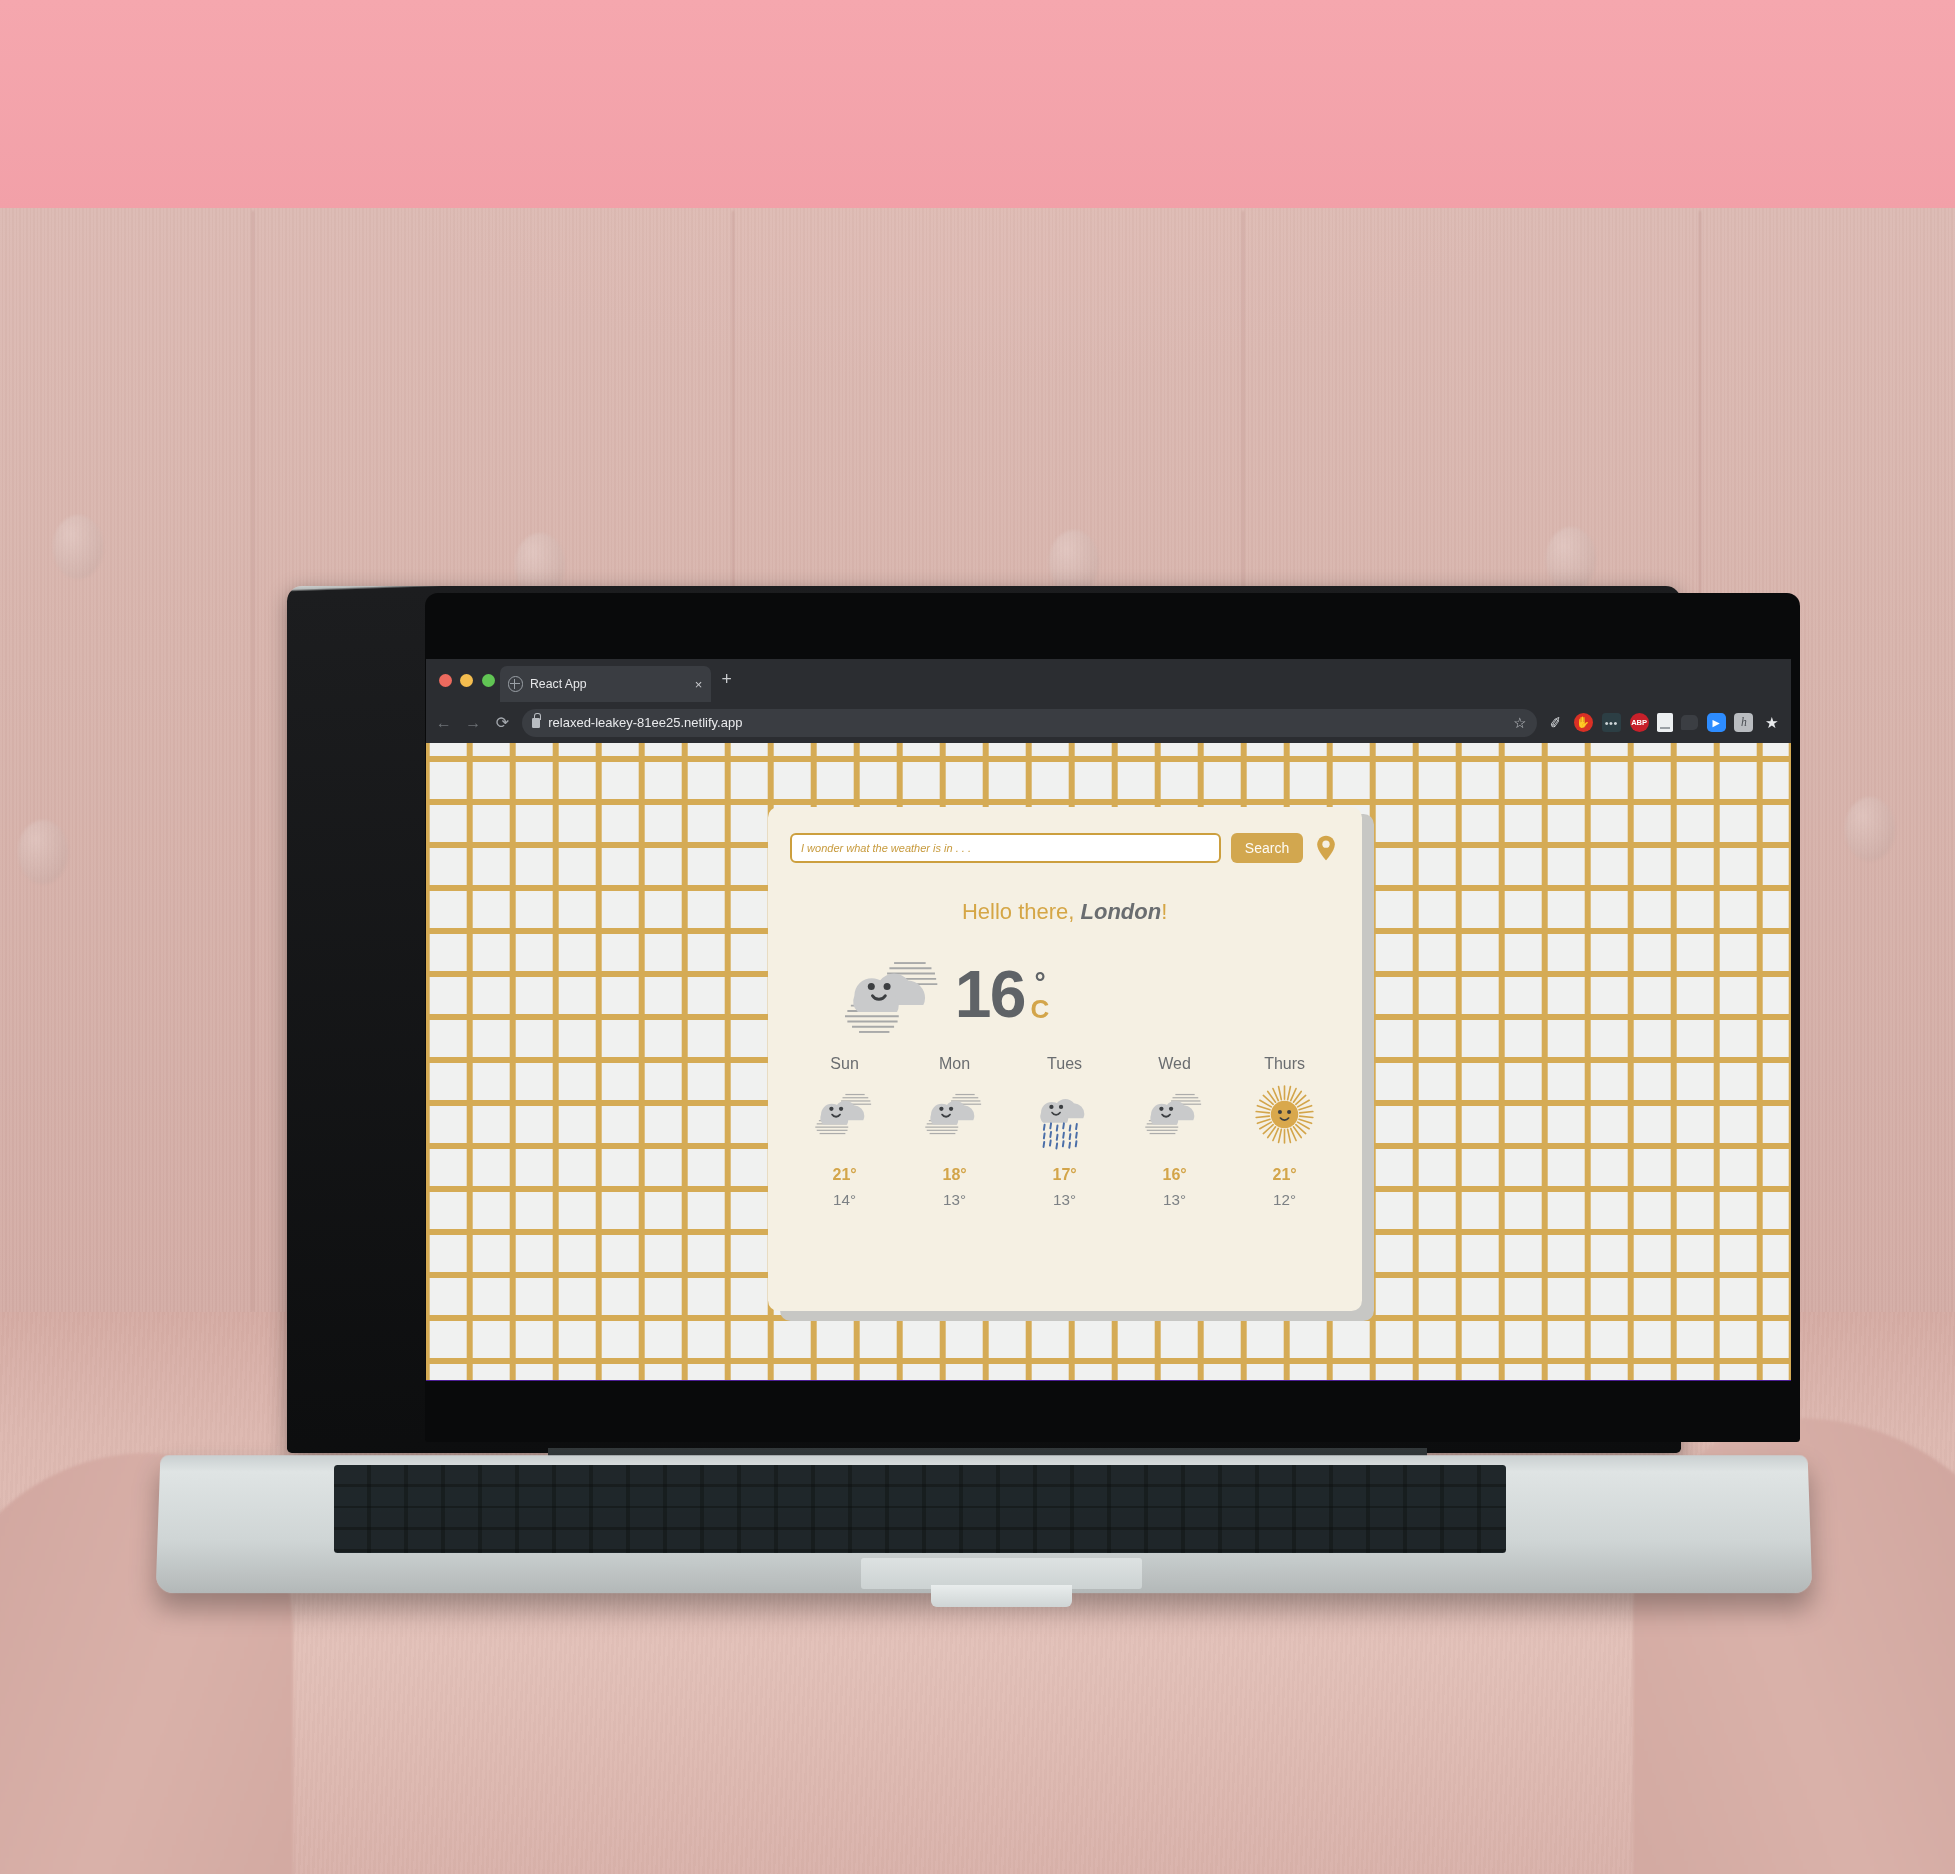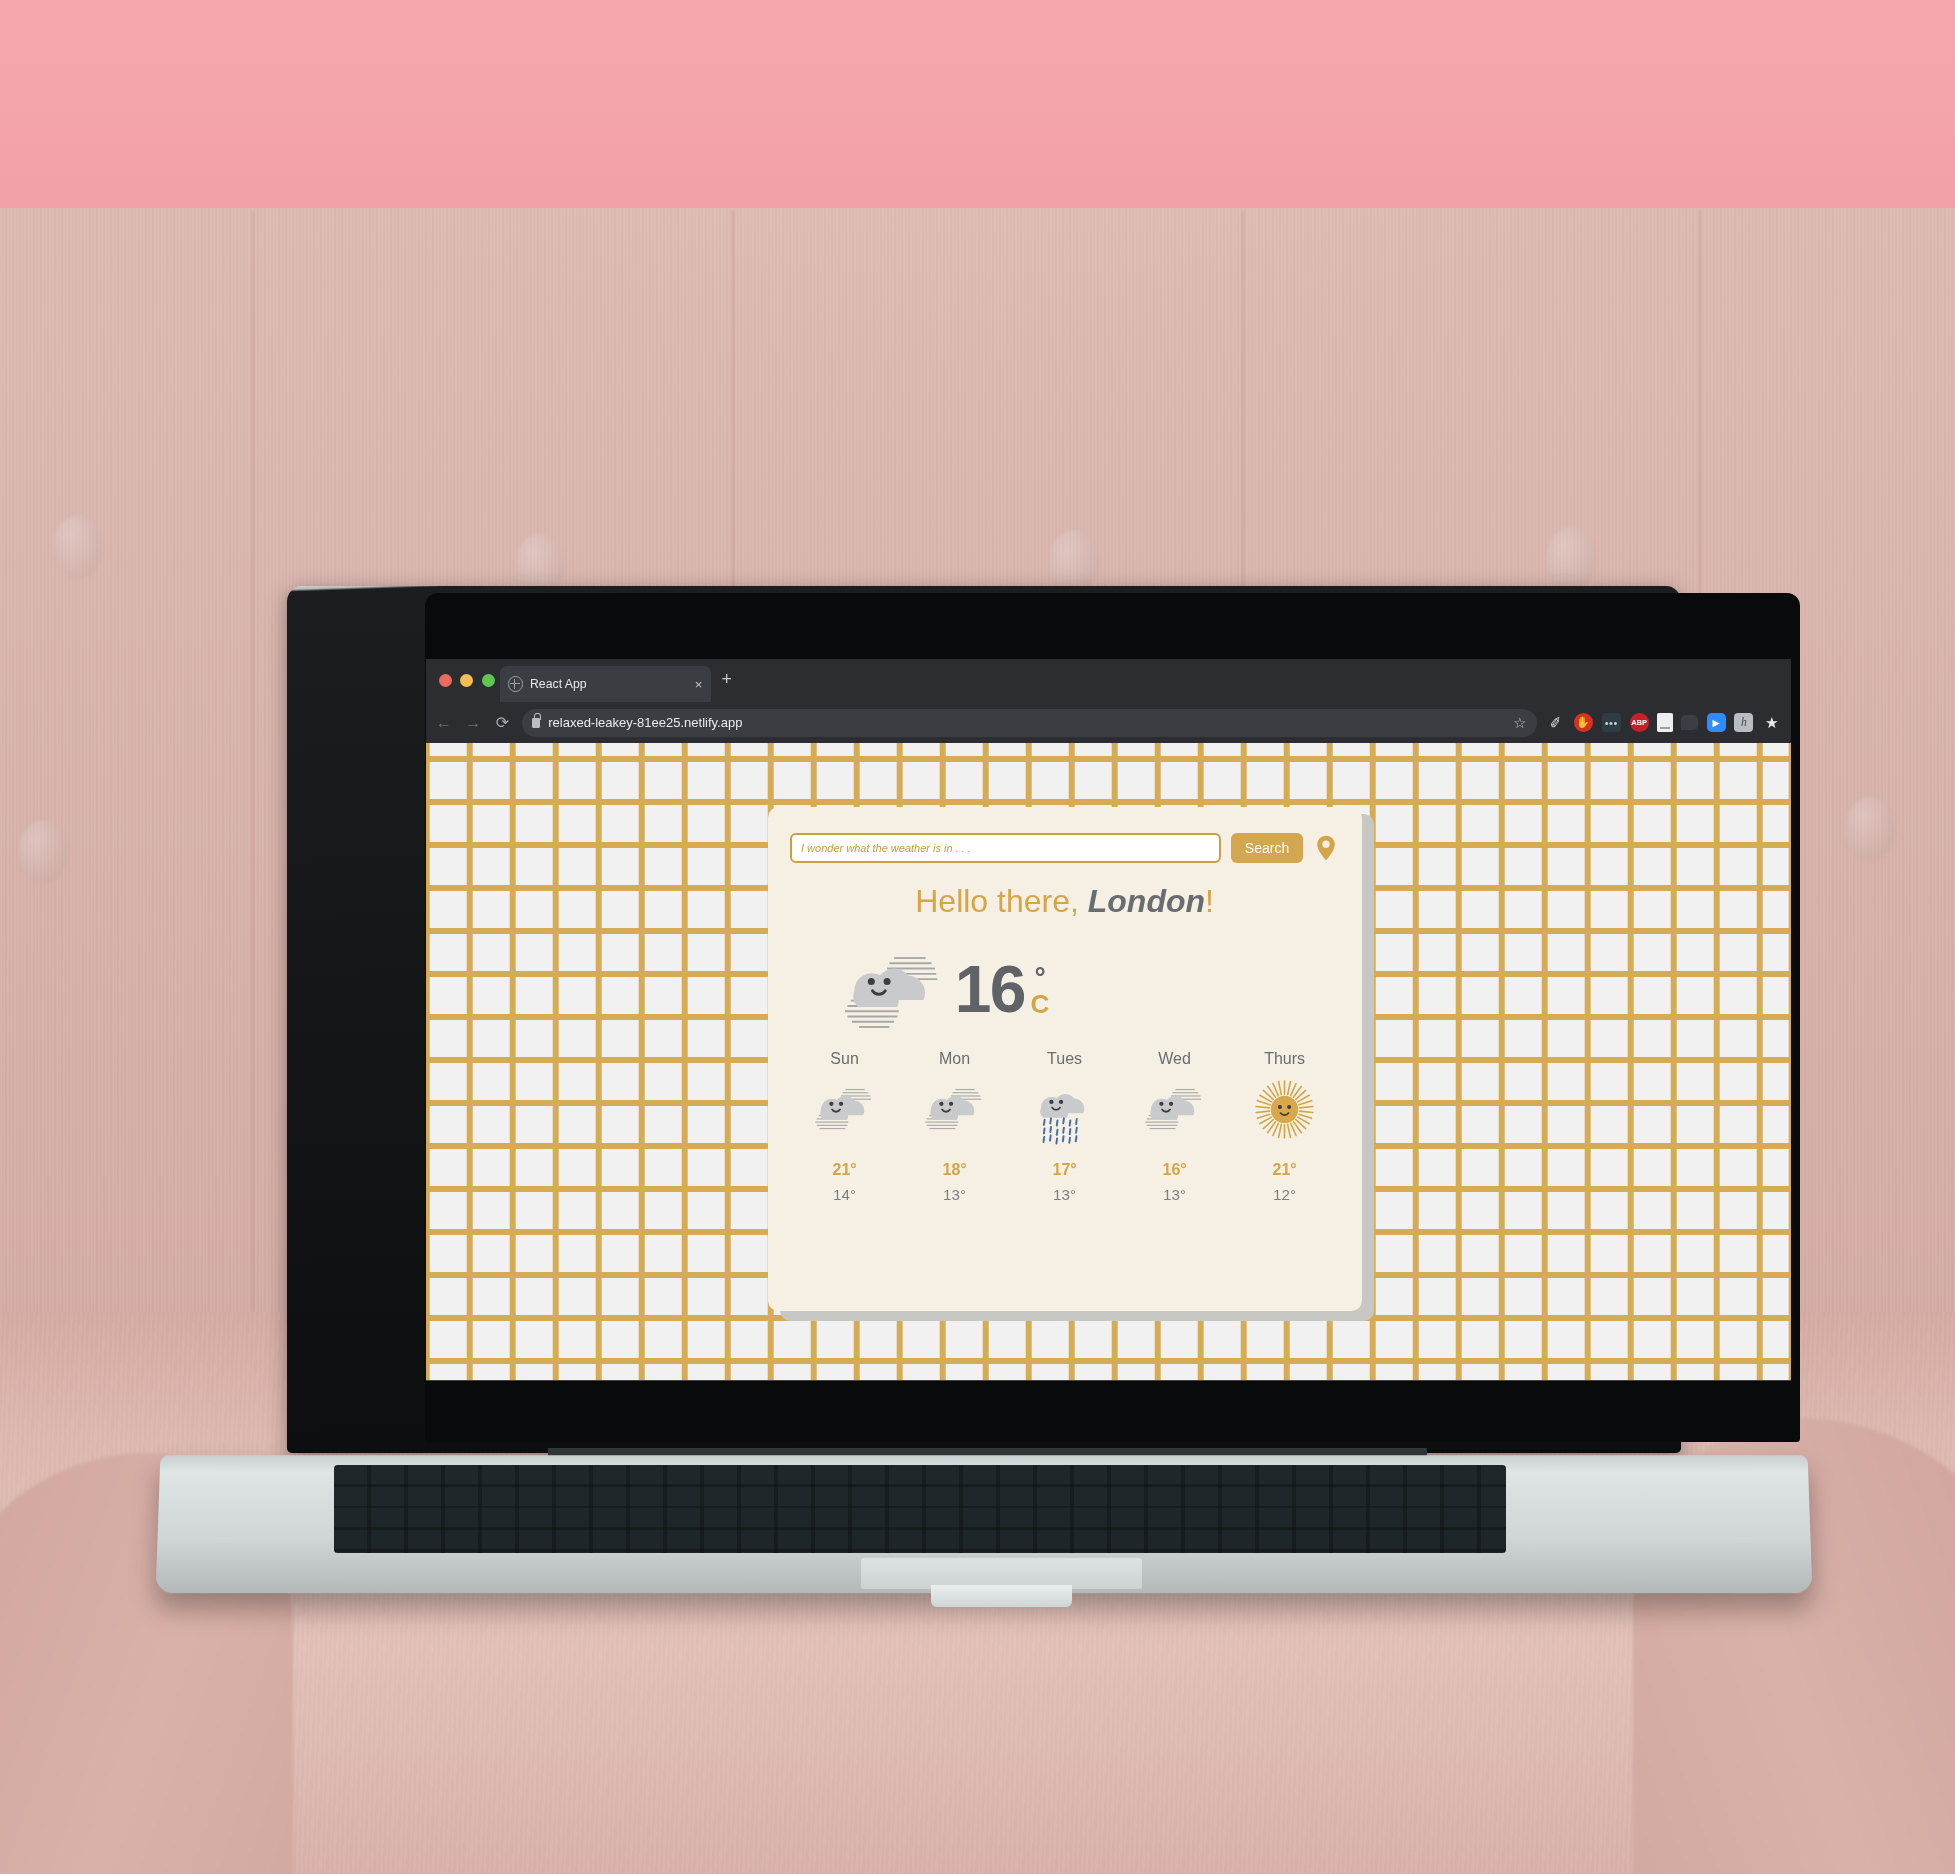--- a/index.html
+++ b/index.html
@@ -62,21 +62,21 @@
     background: linear-gradient(178deg, #cfd2d1 0%, #b9bcbb 3.5px, #1c1d1f 5.9px, #0c0d0e 100%);
     border-radius: 15.2px 15.2px 4.7px 4.7px;
     box-shadow: 0 5.9px 20px rgba(0,0,0,0.34);
   }
   .lid-inner {
     position: absolute; left: 138px; top: 7px; width: 1375px; height: 849px;
     background: #090a0b; border-radius: 13px 13px 3.5px 3.5px;
   }
   .screen {
     position: absolute; left: 0.6px; top: 66px; width: 1365px; height: 722px;
-    overflow: hidden; background: #404040;
+    overflow: hidden; background: #4c1d95;
   }
 
   
   .chrome { position: absolute; left: 0; top: 0; width: 100%; background: #2b2d31; }
   .tabstrip { height: 43px; position: relative; }
   .lights { position: absolute; left: 13px; top: 15.2px; display: flex; gap: 8.8px; }
   .light { width: 13px; height: 13px; border-radius: 50%; }
   .l-red { background: #ec6a5e; } .l-yel { background: #f4bd4f; } .l-grn { background: #61c554; }
   .tab {
     position: absolute; left: 74px; top: 7px; width: 211px; height: 36px;
@@ -138,21 +138,21 @@
     border-radius: 5.9px; padding: 0 9.4px; font-size: 11px; color: #c79a3c;
     font-family: "Liberation Sans", sans-serif; outline: none; font-style: italic;
   }
   .searchbox::placeholder { color: #c79a3c; font-style: italic; }
   .searchbtn {
     height: 30.5px; padding: 0 14px; background: #d2a74f; border: none; border-radius: 5.9px;
     color: #fdfbf5; font-size: 14px; font-family: "Liberation Sans", sans-serif;
   }
   .pinbtn { width: 27px; height: 30.5px; display: flex; align-items: center; justify-content: center; background: none; border: none; }
 
-  .greeting { text-align: center; margin-top: 20px; font-size: 32px; color: #d5a646; font-weight: 500; }
+  .greeting { text-align: center; margin-top: 36px; font-size: 22px; color: #d5a646; font-weight: 500; }
   .greeting .city { color: #6a6d70; font-style: italic; font-weight: 600; }
 
   .current { display: flex; align-items: flex-start; margin-top: 15.2px; }
   .cur-left { width: 56%; display: flex; align-items: center; justify-content: center; gap: 6px; padding-top: 9.4px;}
   .bigtemp { font-size: 66px; font-weight: bold; color: #5f6367; line-height: 1; letter-spacing: -1.8px; }
   .unit { display: flex; flex-direction: column; align-items: center; margin-top: 3.5px; line-height: 0.9;}
   .unit .deg { font-size: 28px; color: #5f6367; font-weight: bold; }
   .unit .c { font-size: 26px; color: #d3a54a; font-weight: bold; margin-top: 2.3px;}
   .cur-right { width: 44%; text-align: center; color: #d3a54a; padding-top: 5.9px; }
   .cr-time { font-size: 16.4px; font-weight: 500; }

